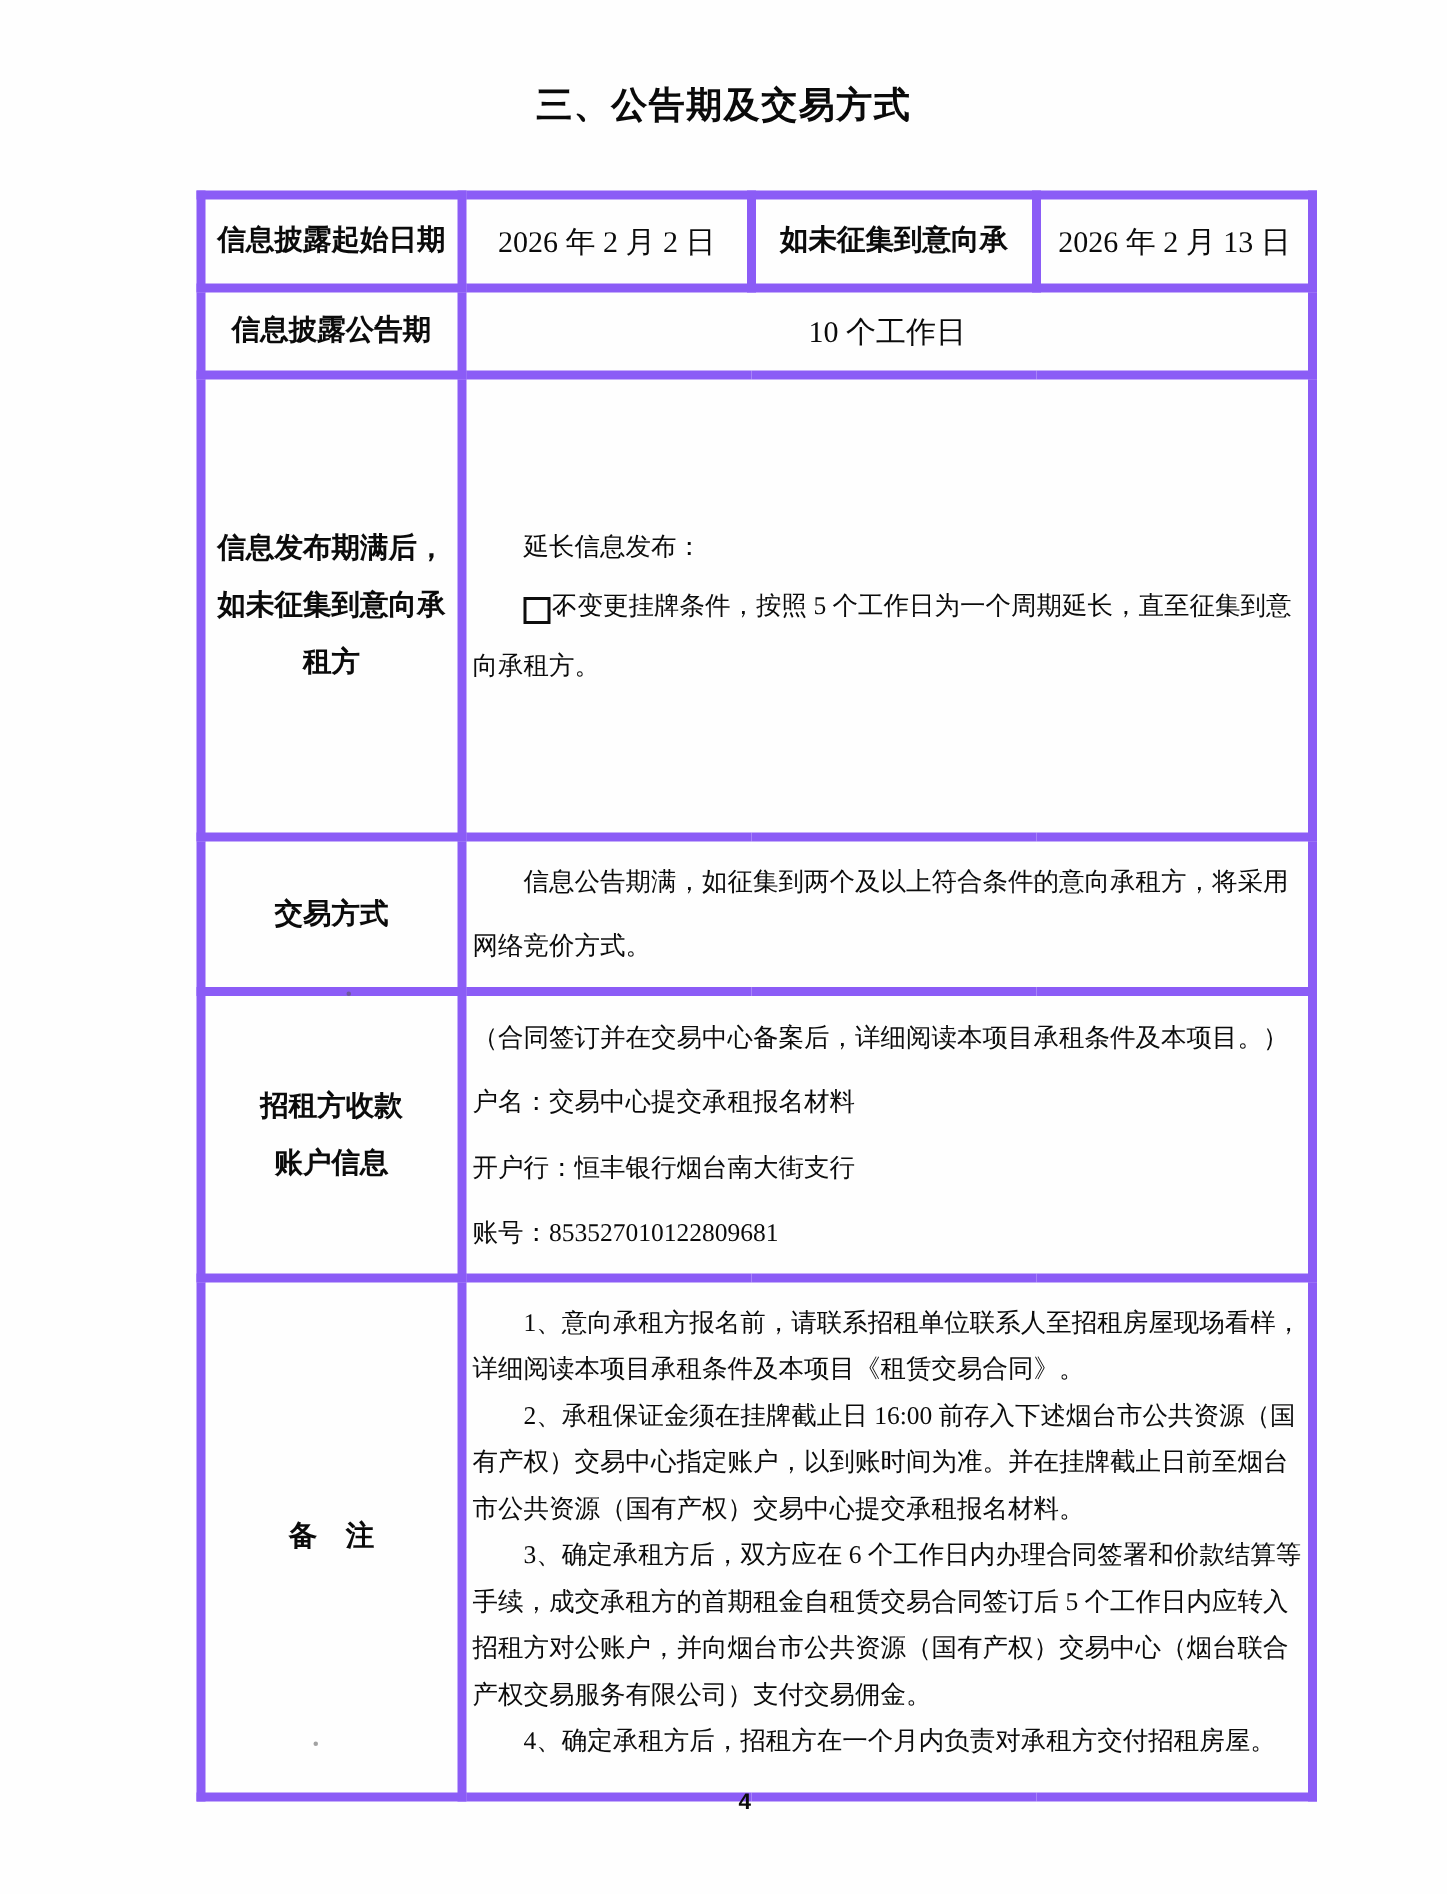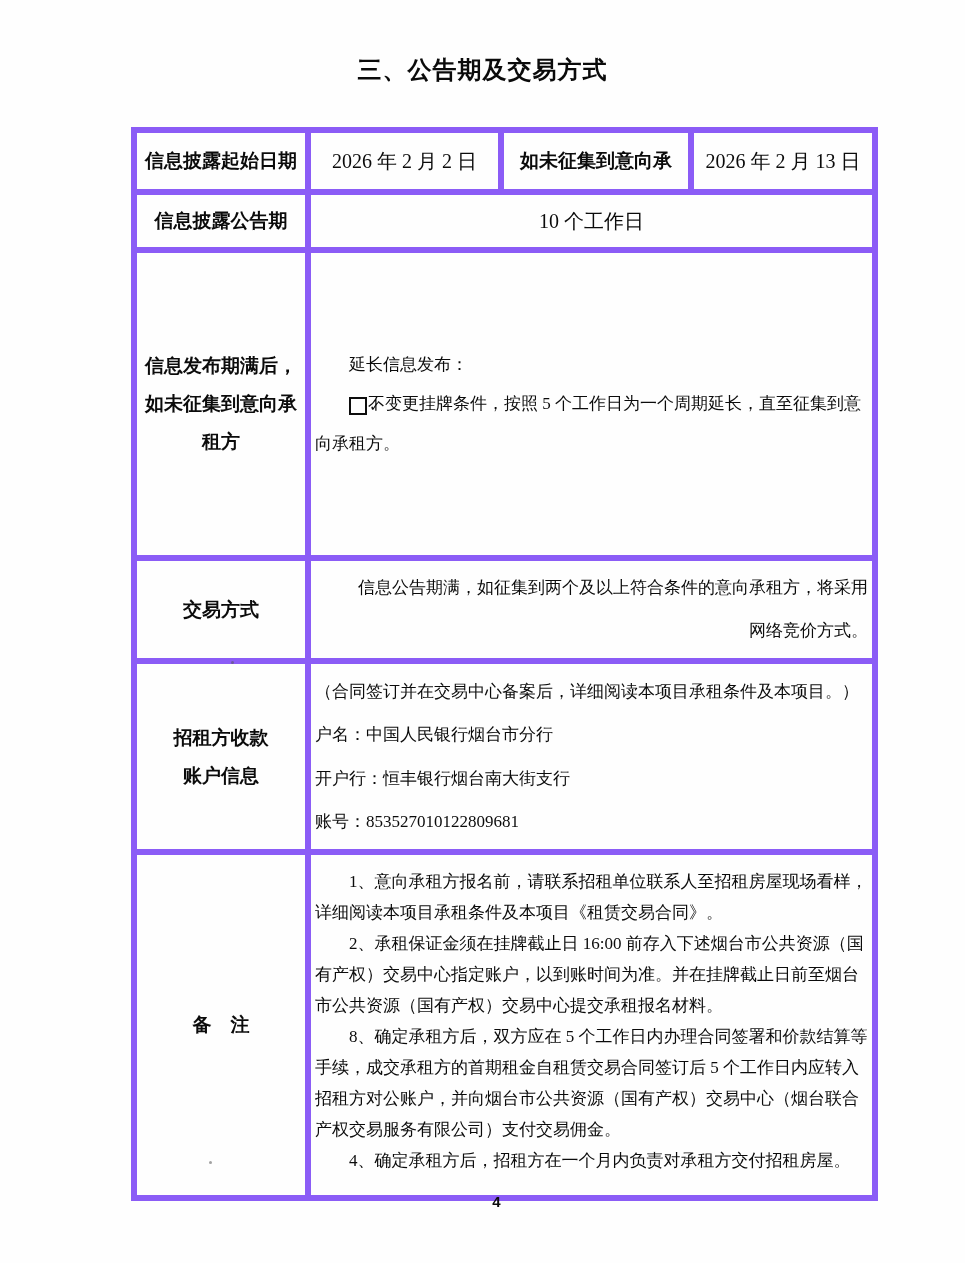--- a/index.html
+++ b/index.html
@@ -66,21 +66,21 @@
   .indent { text-indent: 2em; }
 
   tr.row-dates     { height: 62px; }
   tr.row-period    { height: 58px; }
   tr.row-extension { height: 308px; }
   tr.row-trade     { height: 99px; }
   tr.row-account   { height: 188px; }
   tr.row-remarks   { height: 346px; }
 
   tr.row-extension .content-cell { line-height: 2.3; }
-  tr.row-trade     .content-cell { line-height: 2.5; text-align: right; }
+  tr.row-trade     .content-cell { line-height: 2.5; }
   tr.row-account   .content-cell { line-height: 2.55; }
   tr.row-remarks   .content-cell { line-height: 1.82; vertical-align: top; padding-top: 12px; padding-bottom: 8px; }
 
   .checkbox {
     display: inline-flex;
     align-items: center;
     justify-content: center;
     width: 14px;
     height: 14px;
     border: 2px solid #0d0d0d;
@@ -150,32 +150,32 @@
       <td class="content-cell" colspan="3">
         <p class="indent">信息公告期满，如征集到两个及以上符合条件的意向承租方，将采用网络竞价方式。</p>
       </td>
     </tr>
 
     <tr class="row-account">
       <td class="label-cell">招租方收款
 账户信息</td>
       <td class="content-cell" colspan="3">
         <p>（合同签订并在交易中心备案后，详细阅读本项目承租条件及本项目。）</p>
-        <p>户名：中国人民银行烟台市分行</p>
+        <p>户名：交易中心提交承租报名材料</p>
         <p>开户行：恒丰银行烟台南大街支行</p>
         <p>账号：853527010122809681</p>
       </td>
     </tr>
 
     <tr class="row-remarks">
       <td class="label-cell">备　注</td>
       <td class="content-cell" colspan="3">
         <p class="indent">1、意向承租方报名前，请联系招租单位联系人至招租房屋现场看样，详细阅读本项目承租条件及本项目《租赁交易合同》。</p>
         <p class="indent">2、承租保证金须在挂牌截止日 16:00 前存入下述烟台市公共资源（国有产权）交易中心指定账户，以到账时间为准。并在挂牌截止日前至烟台市公共资源（国有产权）交易中心提交承租报名材料。</p>
-        <p class="indent">8、确定承租方后，双方应在 5 个工作日内办理合同签署和价款结算等手续，成交承租方的首期租金自租赁交易合同签订后 5 个工作日内应转入招租方对公账户，并向烟台市公共资源（国有产权）交易中心（烟台联合产权交易服务有限公司）支付交易佣金。</p>
+        <p class="indent">3、确定承租方后，双方应在 6 个工作日内办理合同签署和价款结算等手续，成交承租方的首期租金自租赁交易合同签订后 5 个工作日内应转入招租方对公账户，并向烟台市公共资源（国有产权）交易中心（烟台联合产权交易服务有限公司）支付交易佣金。</p>
         <p class="indent">4、确定承租方后，招租方在一个月内负责对承租方交付招租房屋。</p>
       </td>
     </tr>
   </tbody>
     </table>
 
   <div class="page-number">4</div>
 
   <div class="speck" style="left:231px; top:661px; width:3px; height:3px;"></div>
   <div class="speck" style="left:689px; top:584px; width:3px; height:2px;"></div>

